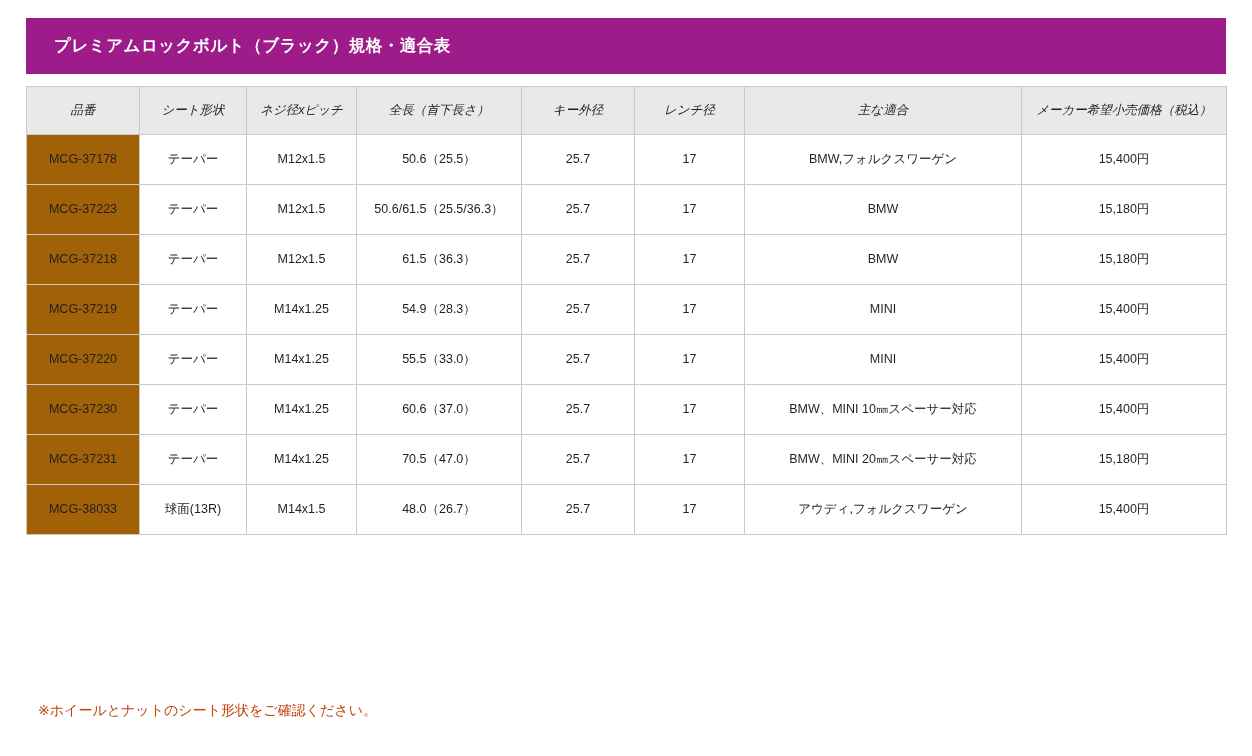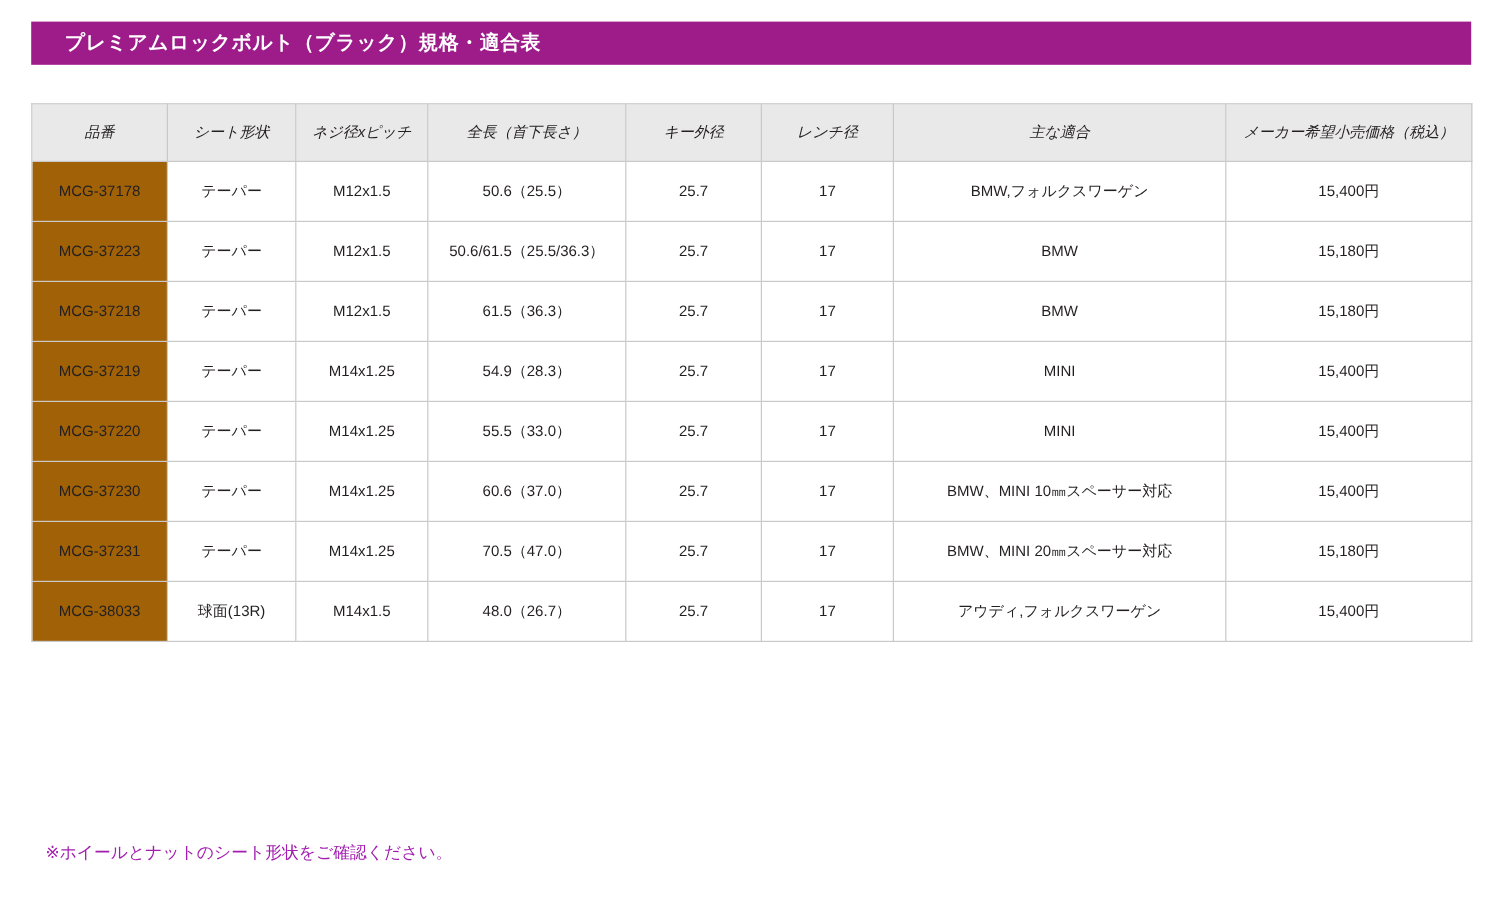--- a/index.html
+++ b/index.html
@@ -19,21 +19,21 @@
     width: 1252px;
     height: 756px;
     box-sizing: border-box;
     padding: 0;
   }
   .title-bar {
     position: absolute;
     left: 26px;
     top: 18px;
     width: 1200px;
-    height: 36px;
+    height: 56px;
     background: #9e1b8a;
     display: flex;
     align-items: center;
   }
   .title-text {
     color: #ffffff;
     font-size: 16.5px;
     font-weight: bold;
     letter-spacing: 0.5px;
     margin-left: 28px;
@@ -80,21 +80,21 @@
   col.c4 { width: 113px; }
   col.c5 { width: 110px; }
   col.c6 { width: 277px; }
   col.c7 { width: 205px; }
 
   .note {
     position: absolute;
     left: 38px;
     top: 702px;
     font-size: 14px;
-    color: #a21caf;
+    color: #c2410c;
     white-space: nowrap;
   }
 </style>
 </head>
 <body>
 
 <div class="page">
 
   <div class="title-bar" style="background: rgb(158, 27, 138);">
     <div class="title-text">プレミアムロックボルト（ブラック）規格・適合表</div>

